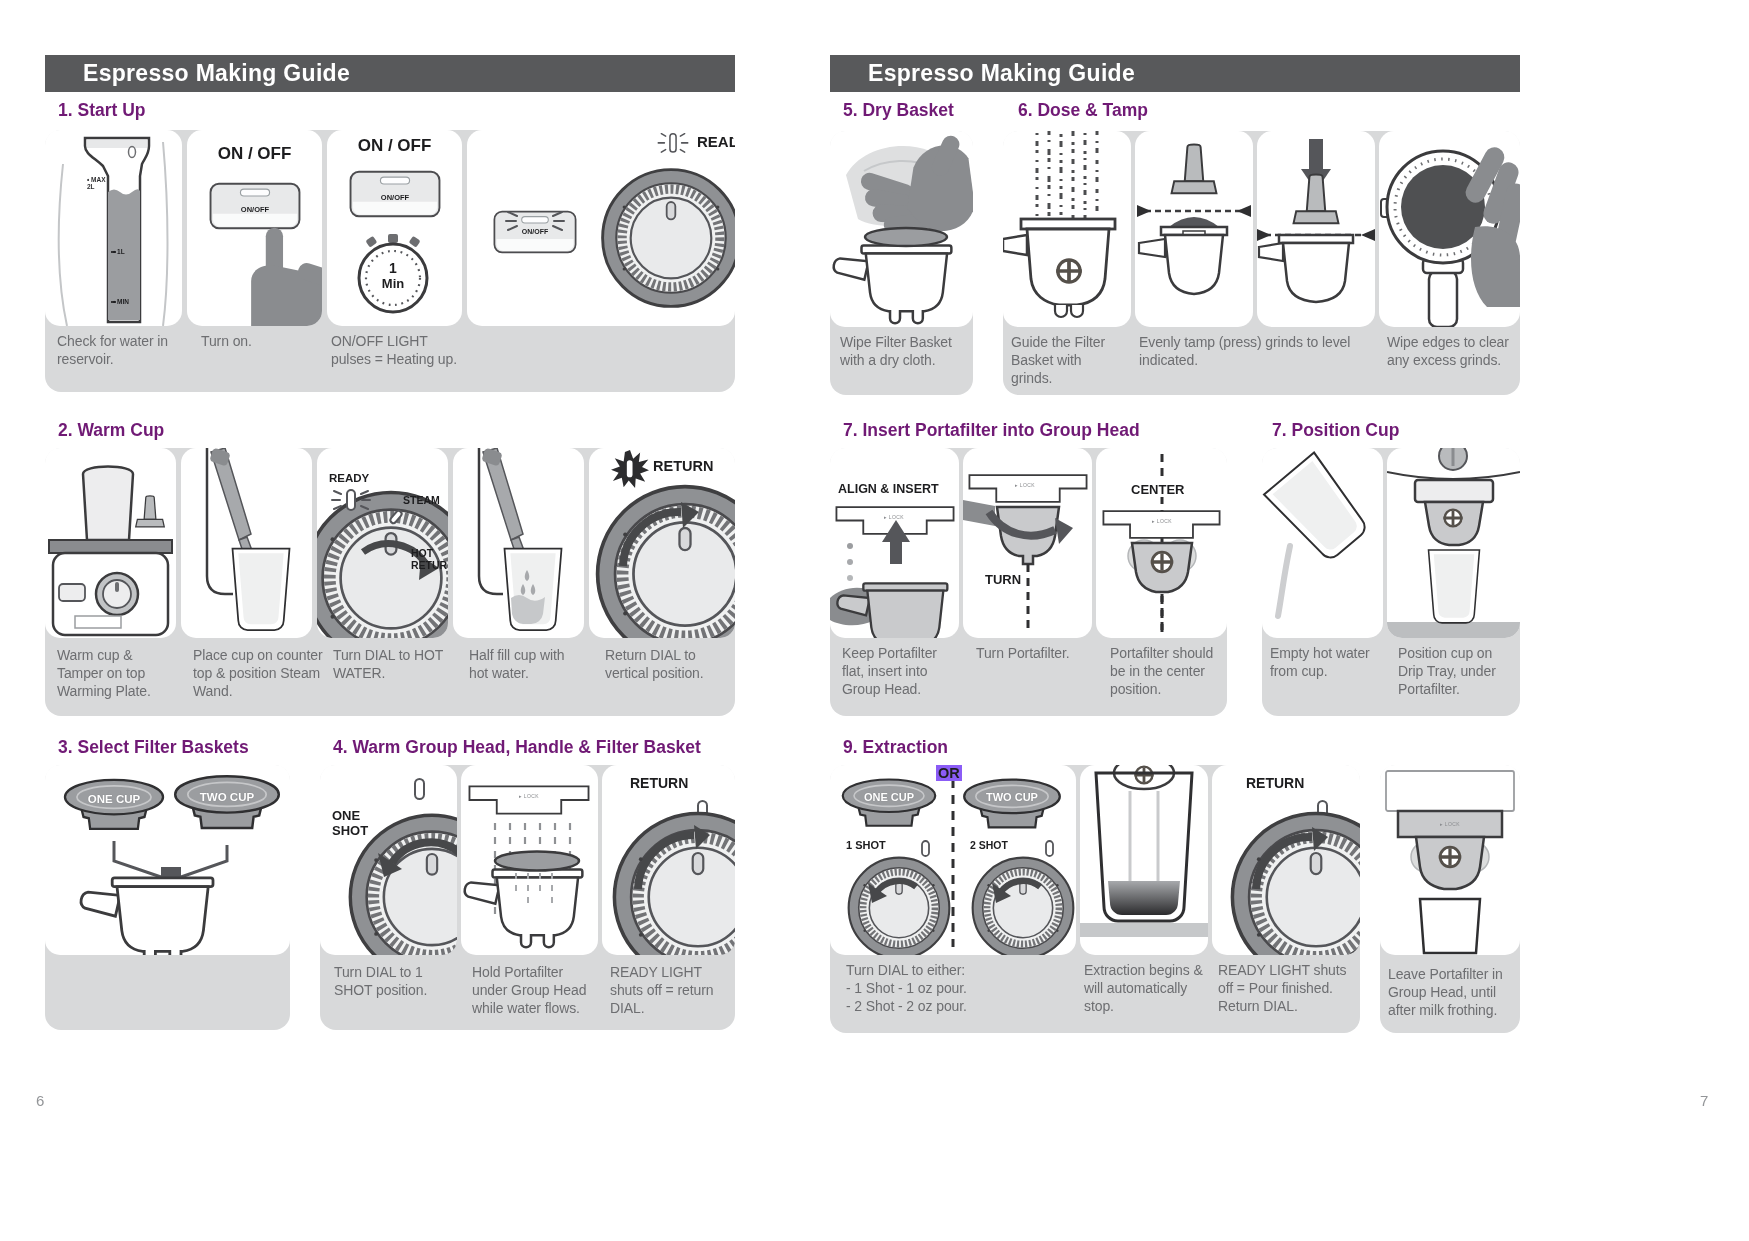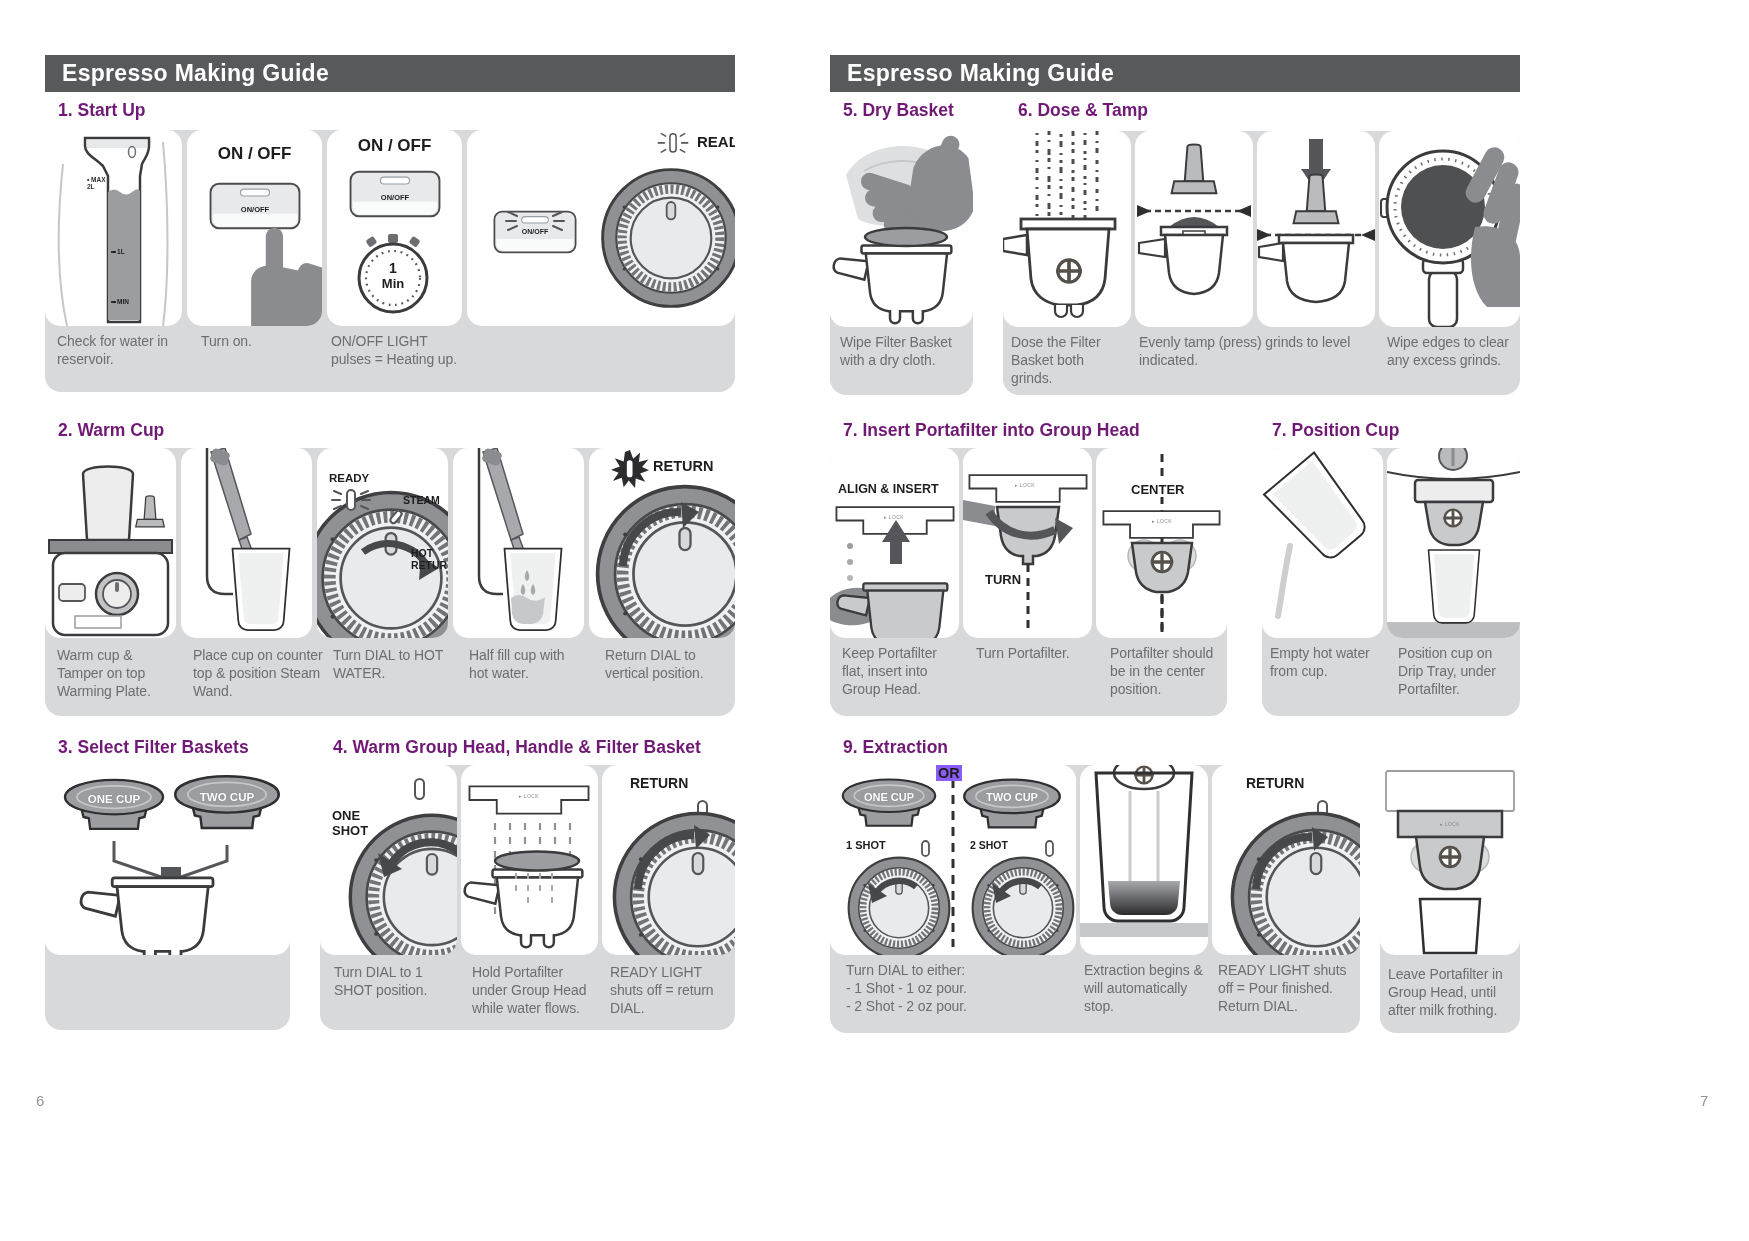--- a/index.html
+++ b/index.html
@@ -1,19 +1,19 @@
 <!DOCTYPE html>
 <html><head>
 <meta charset="utf-8">
 <style>
   html,body{margin:0;padding:0;background:#fff;}
   .sheet{position:relative;width:1749px;height:1241px;background:#fff;overflow:hidden;
          font-family:"Liberation Sans", sans-serif;}
   .hdr{position:absolute;height:37px;background:#58595b;color:#fff;font-weight:700;
-       font-size:23px;line-height:37px;padding-left:17px;box-sizing:border-box;letter-spacing:.3px;}
+       font-size:23px;line-height:37px;padding-left:38px;box-sizing:border-box;letter-spacing:.3px;}
   .step-title{position:absolute;font-weight:700;font-size:17.5px;color:#701a75;white-space:nowrap;}
   .block{position:absolute;background:#d8d9da;border-radius:16px;}
   .panel{position:absolute;background:#fff;border-radius:15px;overflow:hidden;}
   .panel svg.ill{position:absolute;left:0;top:0;width:100%;height:100%;}
   .cap{position:absolute;font-size:14px;color:#6d6e71;line-height:1.3;letter-spacing:-0.1px;}
   .lbl{position:absolute;font-weight:700;color:#1d1d1f;white-space:nowrap;}
   .lblw{position:absolute;font-weight:700;color:#fff;white-space:nowrap;text-align:center;
         text-shadow:0 0 1px rgba(0,0,0,.3);}
   .wrap{white-space:normal;line-height:1.12;}
   .ctr{text-align:center;}
@@ -345,21 +345,21 @@
       <circle cx="64" cy="76" r="48" fill="none" stroke="#6d6e71" stroke-width="3" stroke-dasharray="1.5 5.5"></circle>
       <circle cx="64" cy="76" r="42" fill="#4f5052"></circle>
       <g fill="#8a8c8f">
         <rect x="96" y="14" width="20" height="60" rx="10" transform="rotate(28 106 44)"></rect>
         <rect x="112" y="30" width="20" height="64" rx="10" transform="rotate(20 122 62)"></rect>
         <rect x="122" y="52" width="20" height="66" rx="10" transform="rotate(12 132 85)"></rect>
         <path d="M96,96 C120,92 142,104 141,128 L141,176 L108,176 C92,160 88,128 96,96 Z"></path>
       </g>
     </svg>
   </div>
-  <div class="cap" style="left:8px;top:202px;width:110px">Dose the Filter Basket both grinds.</div>
+  <div class="cap" style="left:8px;top:202px;width:110px">Guide the Filter Basket with grinds.</div>
   <div class="cap" style="left:136px;top:202px;width:230px">Evenly tamp (press) grinds to level indicated.</div>
   <div class="cap" style="left:384px;top:202px;width:130px">Wipe edges to clear any excess grinds.</div>
 </div>
 
 <div class="step-title" style="left:843px;top:420px">7. Insert Portafilter into Group Head</div>
 <div class="step-title" style="left:1272px;top:420px">7. Position Cup</div>
 
 <div class="block" style="left:830px;top:448px;width:397px;height:268px">
   <div class="panel" style="left:0;top:0;width:129px;height:190px">
     <svg class="ill" viewBox="0 0 129 190">

